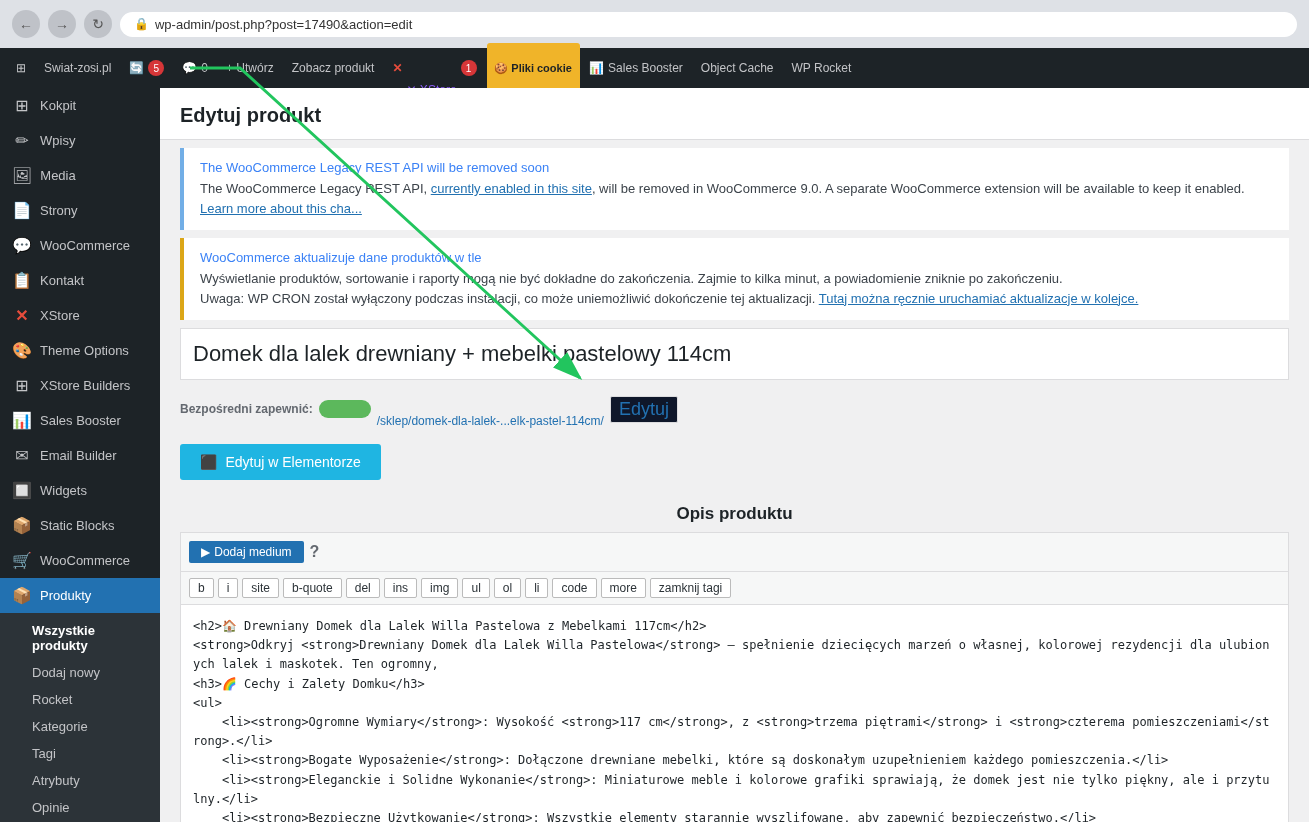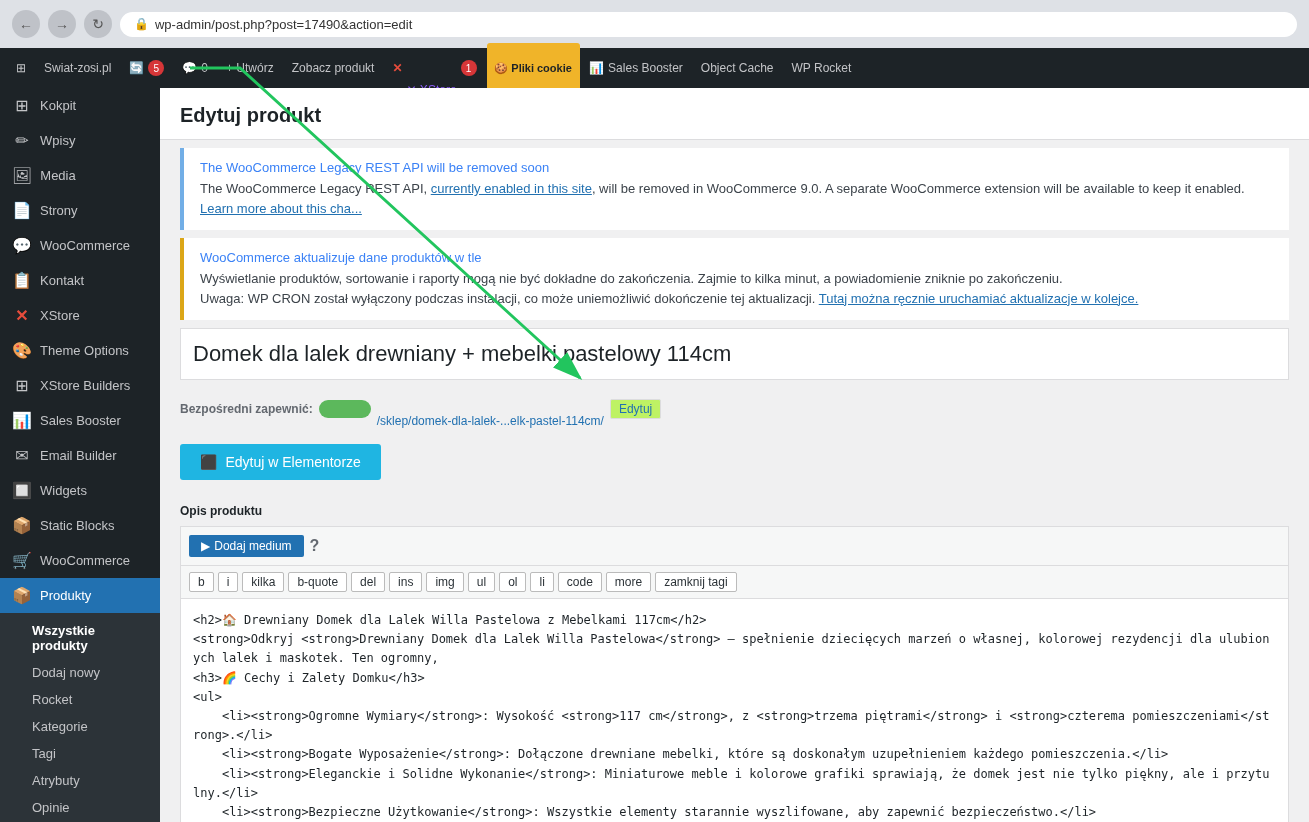--- a/index.html
+++ b/index.html
@@ -146,34 +146,34 @@
       display: flex; align-items: center; gap: 6px;
       font-size: 12px; color: #646970; margin: 8px 0;
     }
     .permalink-label { font-weight: 600; }
     .permalink-green {
       background: #5cb85c; border-radius: 12px; padding: 2px 16px;
       color: #fff; font-size: 12px;
     }
     .permalink-link { color: #2271b1; font-size: 12px; margin-top: 24px; }
     .permalink-edit-btn {
-      background: #bef264; border: 1px solid #dcdcde; color: #2271b1;
-      padding: 2px 8px; font-size: 12px; cursor: pointer; border-radius: 2px;
+      background: #0f172a; border: 1px solid #dcdcde; color: #2271b1;
+      padding: 2px 8px; font-size: 18px; cursor: pointer; border-radius: 2px;
     }
 
     
     .elementor-btn {
       background: #1fb5e2; color: #fff; border: none;
       padding: 10px 20px; font-size: 14px; cursor: pointer;
       border-radius: 3px; display: inline-flex; align-items: center; gap: 8px;
       margin: 8px 0;
     }
 
     
-    .section-title { font-size: 12px; font-weight: 600; color: #1d2327; margin: 16px 0 8px; }
+    .section-title { font-size: 17px; font-weight: 600; color: #1d2327; margin: 16px 0 8px; text-align: center; }
     .editor-toolbar-top {
       background: #f6f7f7;
       border: 1px solid #dcdcde;
       border-bottom: none;
       padding: 8px;
       display: flex; gap: 6px; align-items: center;
     }
     .editor-add-media-btn {
       background: #2271b1; color: #fff; border: none;
       padding: 4px 12px; font-size: 12px; cursor: pointer; border-radius: 2px;
@@ -394,21 +394,21 @@
           <span>▶</span>
           <span>Dodaj medium</span>
         </button>
         <span class="editor-help">?</span>
       </div>
 
       
       <div class="editor-format-bar" id="format-bar">
           <button class="format-btn">b</button>
           <button class="format-btn">i</button>
-          <button class="format-btn">kilka</button>
+          <button class="format-btn">site</button>
           <button class="format-btn">b-quote</button>
           <button class="format-btn">del</button>
           <button class="format-btn">ins</button>
           <button class="format-btn">img</button>
           <button class="format-btn">ul</button>
           <button class="format-btn">ol</button>
           <button class="format-btn">li</button>
           <button class="format-btn">code</button>
           <button class="format-btn">more</button>
           <button class="format-btn">zamknij tagi</button>

